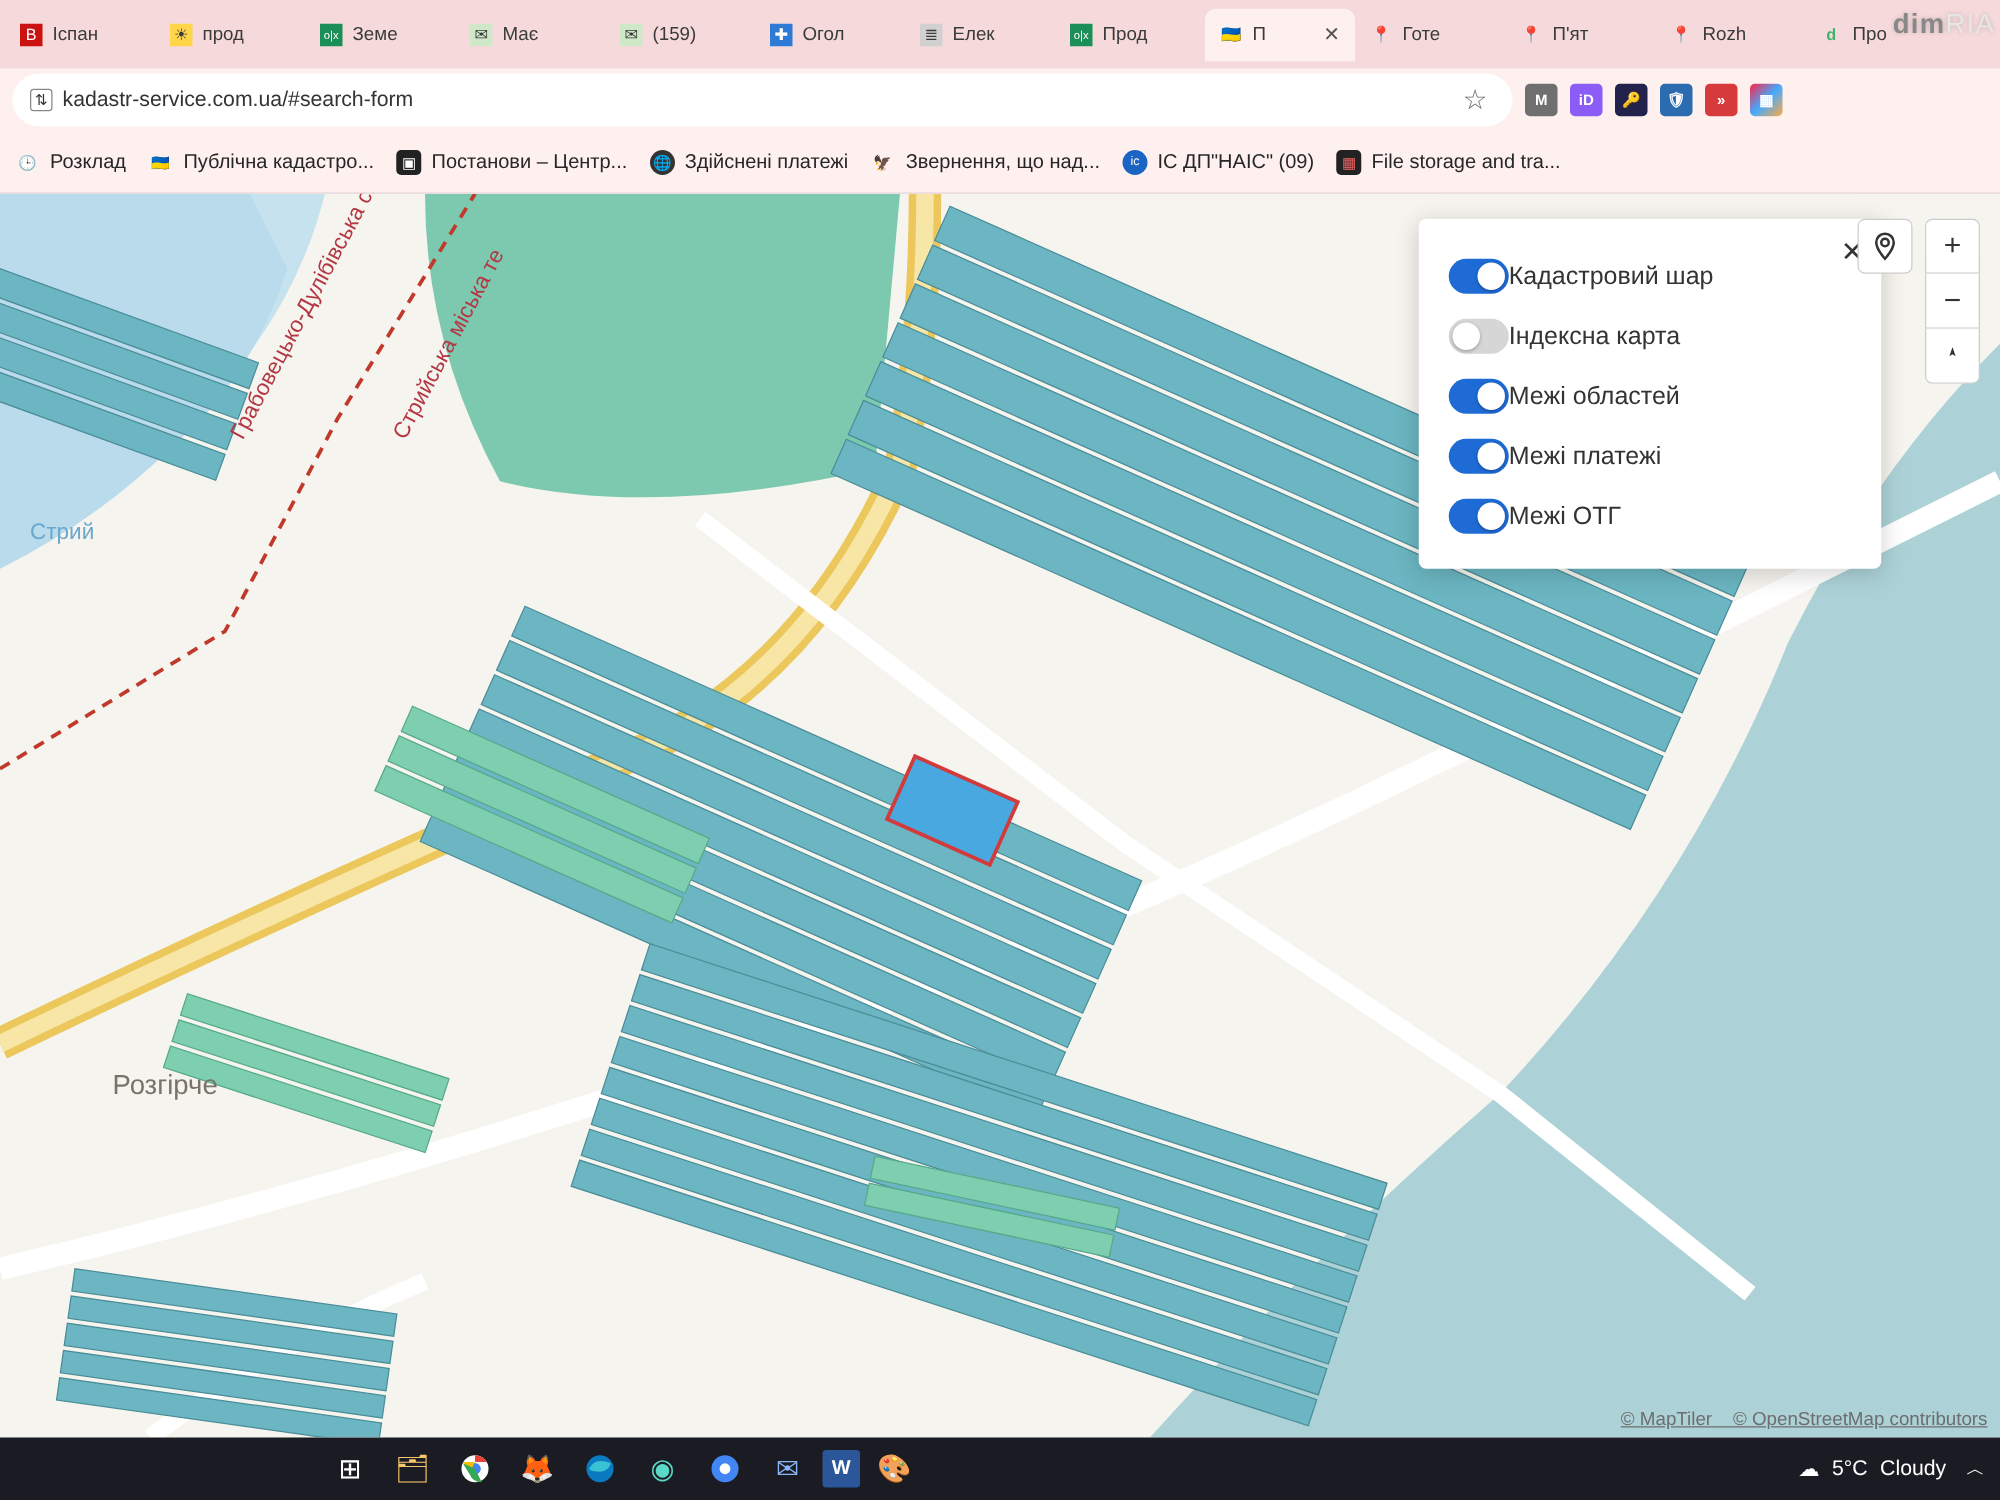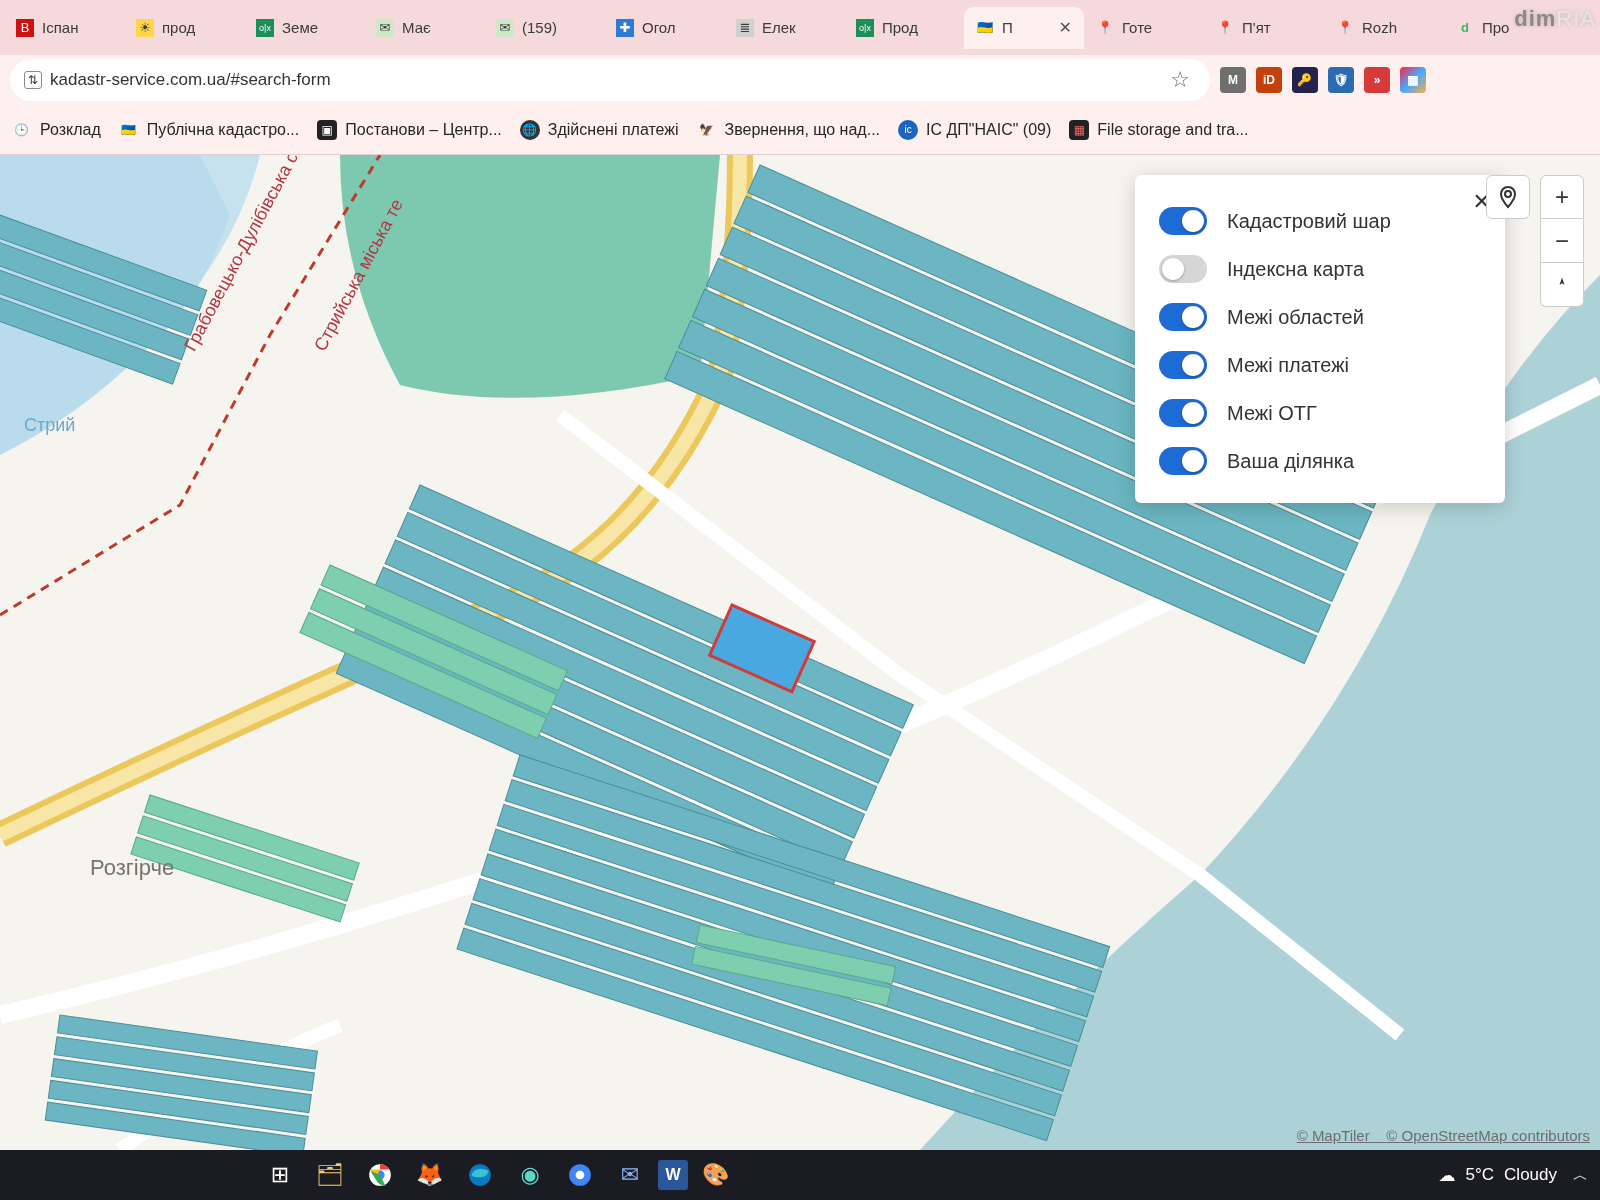--- a/index.html
+++ b/index.html
@@ -25,21 +25,21 @@
   .bm { display:flex; align-items:center; gap:8px; font-size:16px; color:#262626; white-space:nowrap; }
   .bm .bicon { width:20px; height:20px; border-radius:4px; display:flex; align-items:center; justify-content:center; font-size:12px; }
 
   
   .map-wrap { position:relative; width:100%; height: calc(100% - 55px - 50px - 50px - 50px); background:#e8f0f2; overflow:hidden; }
   .map-wrap svg.mapsvg { position:absolute; inset:0; width:100%; height:100%; }
 
   
   .layers-panel { position:absolute; top:20px; right:95px; width:370px; background:#fff; border-radius:6px; box-shadow:0 4px 20px rgba(0,0,0,0.18); padding:22px 24px 18px; }
   .layers-panel .close-panel { position:absolute; top:14px; right:14px; font-size:22px; color:#333; cursor:pointer; }
-  .layer-row { display:flex; align-items:center; gap:20px; padding:10px 0; }
+  .layer-row { display:flex; align-items:center; padding:10px 0; }
   .layer-row .lbl { font-size:20px; color:#333; }
   .toggle { width:48px; height:28px; border-radius:14px; position:relative; flex-shrink:0; }
   .toggle.on { background:#1e6bd6; }
   .toggle.off { background:#d6d6d6; }
   .toggle .knob { position:absolute; top:3px; width:22px; height:22px; border-radius:50%; background:#fff; box-shadow:0 1px 3px rgba(0,0,0,0.3);}
   .toggle.on .knob { right:3px; }
   .toggle.off .knob { left:3px; }
   .ctrl-btn { width:44px; height:44px; background:#fff; border:1px solid #ccc; display:flex; align-items:center; justify-content:center; font-size:24px; color:#333; }
   .ctrl-btn.top { border-radius:6px 6px 0 0; }
   .ctrl-btn.bot { border-radius:0 0 6px 6px; border-top:none; }
@@ -120,21 +120,21 @@
     </div>
 </div>
 
 <div class="addr-row">
   <div class="site-chip">
     <span class="sec-icon">⇅</span>
     <span>kadastr-service.com.ua/#search-form</span>
     <span class="star" style="margin-left:auto">☆</span>
   </div>
   <div class="ext-icon" style="background:#6f6f6f">M</div>
-  <div class="ext-icon" style="background:#c2410c">іD</div>
+  <div class="ext-icon" style="background:#8b5cf6">іD</div>
   <div class="ext-icon" style="background:#22224c">🔑</div>
   <div class="ext-icon" style="background:#2b6cb0">🛡</div>
   <div class="ext-icon" style="background:#d63a3a">»</div>
   <div class="ext-icon" style="background:linear-gradient(135deg,#f24,#4af,#fa4)">▦</div>
 </div>
 
 <div class="bm-row">
   <div class="bm">
       <span class="bicon">🕒</span>
       <span>Розклад</span>
@@ -286,26 +286,20 @@
           <div class="knob"></div>
         </div>
       <span class="lbl">Межі платежі</span>
     </div>
     <div class="layer-row">
       <div class="toggle on">
           <div class="knob"></div>
         </div>
       <span class="lbl">Межі ОТГ</span>
     </div>
-    <div class="layer-row">
-      <div class="toggle on">
-          <div class="knob"></div>
-        </div>
-      <span class="lbl">Ваша ділянка</span>
-    </div>
   </div>
 
   <div style="position:absolute; top:20px; right:78px;">
     
   </div>
 
   <div style="position:absolute; top:20px; right:16px; display:flex; gap:10px;">
     <div class="ctrl-btn" style="border-radius:6px">
       <svg viewBox="0 0 24 24" width="24" height="24">
           <path fill="none" stroke="#333" stroke-width="2" d="M12 2 C8 2 5 5 5 9 c0 5 7 13 7 13 s7-8 7-13 C19 5 16 2 12 2 Z M12 6 a3 3 0 1 1 0 6 a3 3 0 1 1 0 -6"></path>

